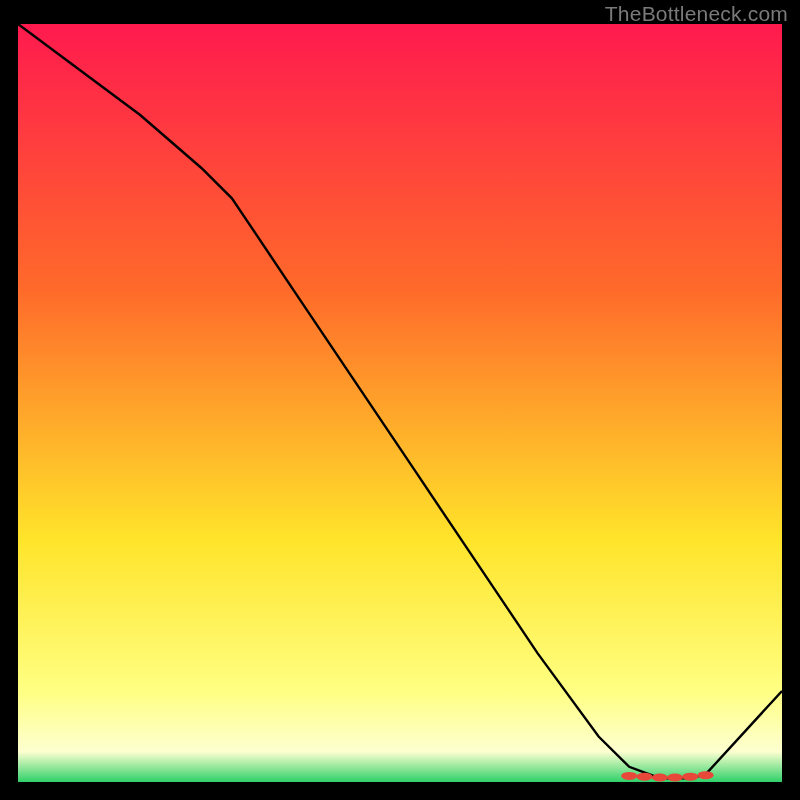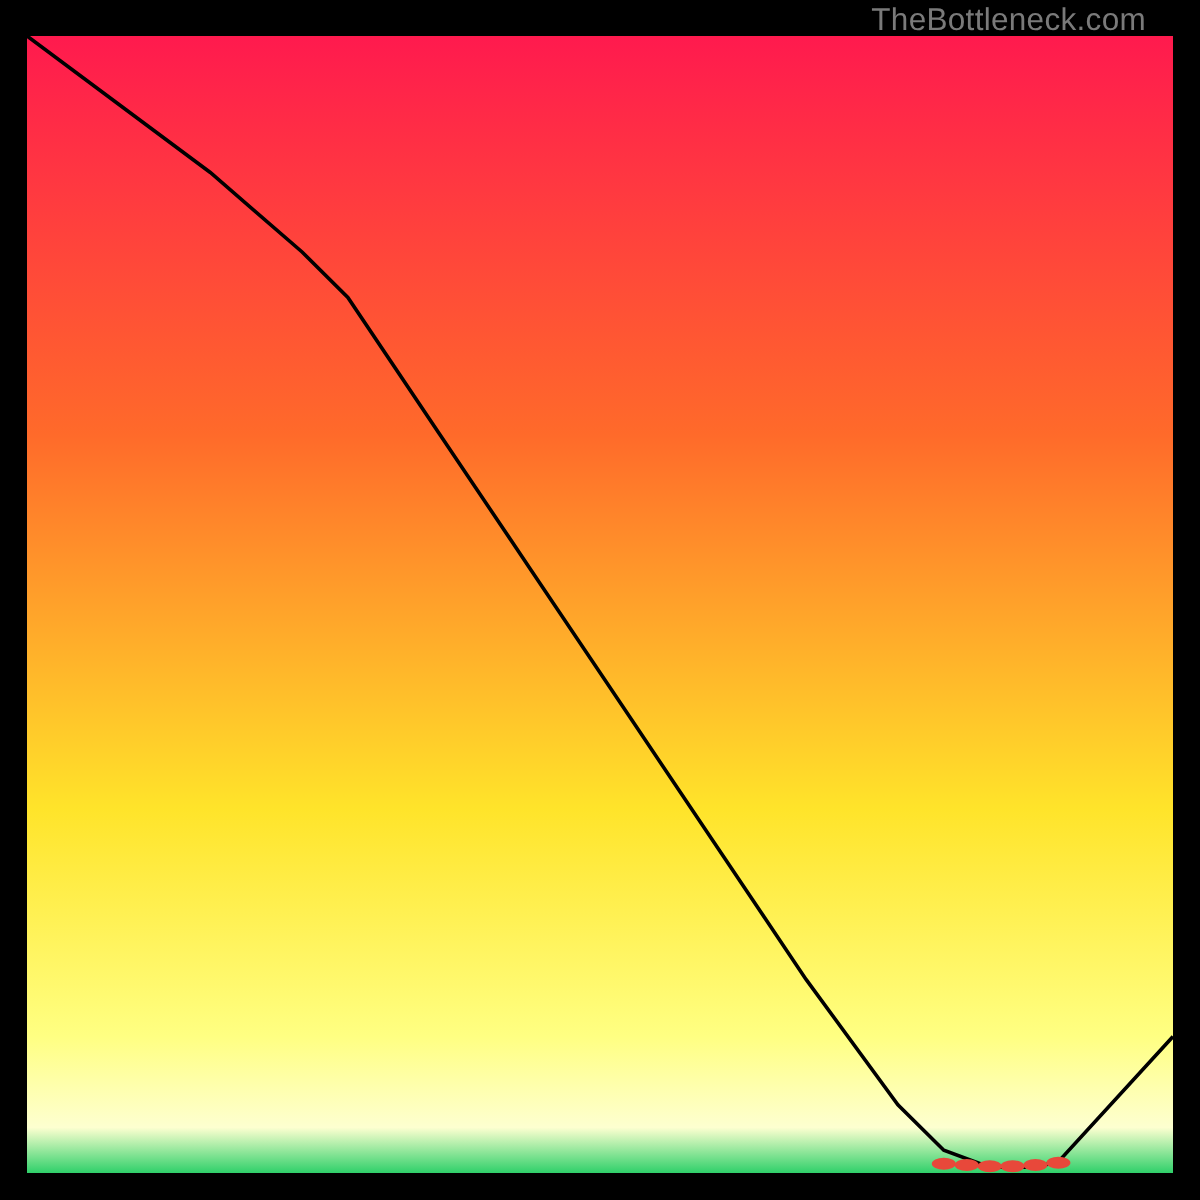--- a/index.html
+++ b/index.html
@@ -23,21 +23,21 @@
     position: absolute;
     left: 0;
     top: 0;
     width: 764px;
     height: 758px;
     
   }
   .watermark {
     position: absolute;
     top: 2px;
-    right: 36px;
+    right: 12px;
     color: #7a7a7a;
     font-size: 21px;
     font-weight: 400;
     letter-spacing: 0.2px;
   }
   
 </style>
 </head>
 <body>
 

